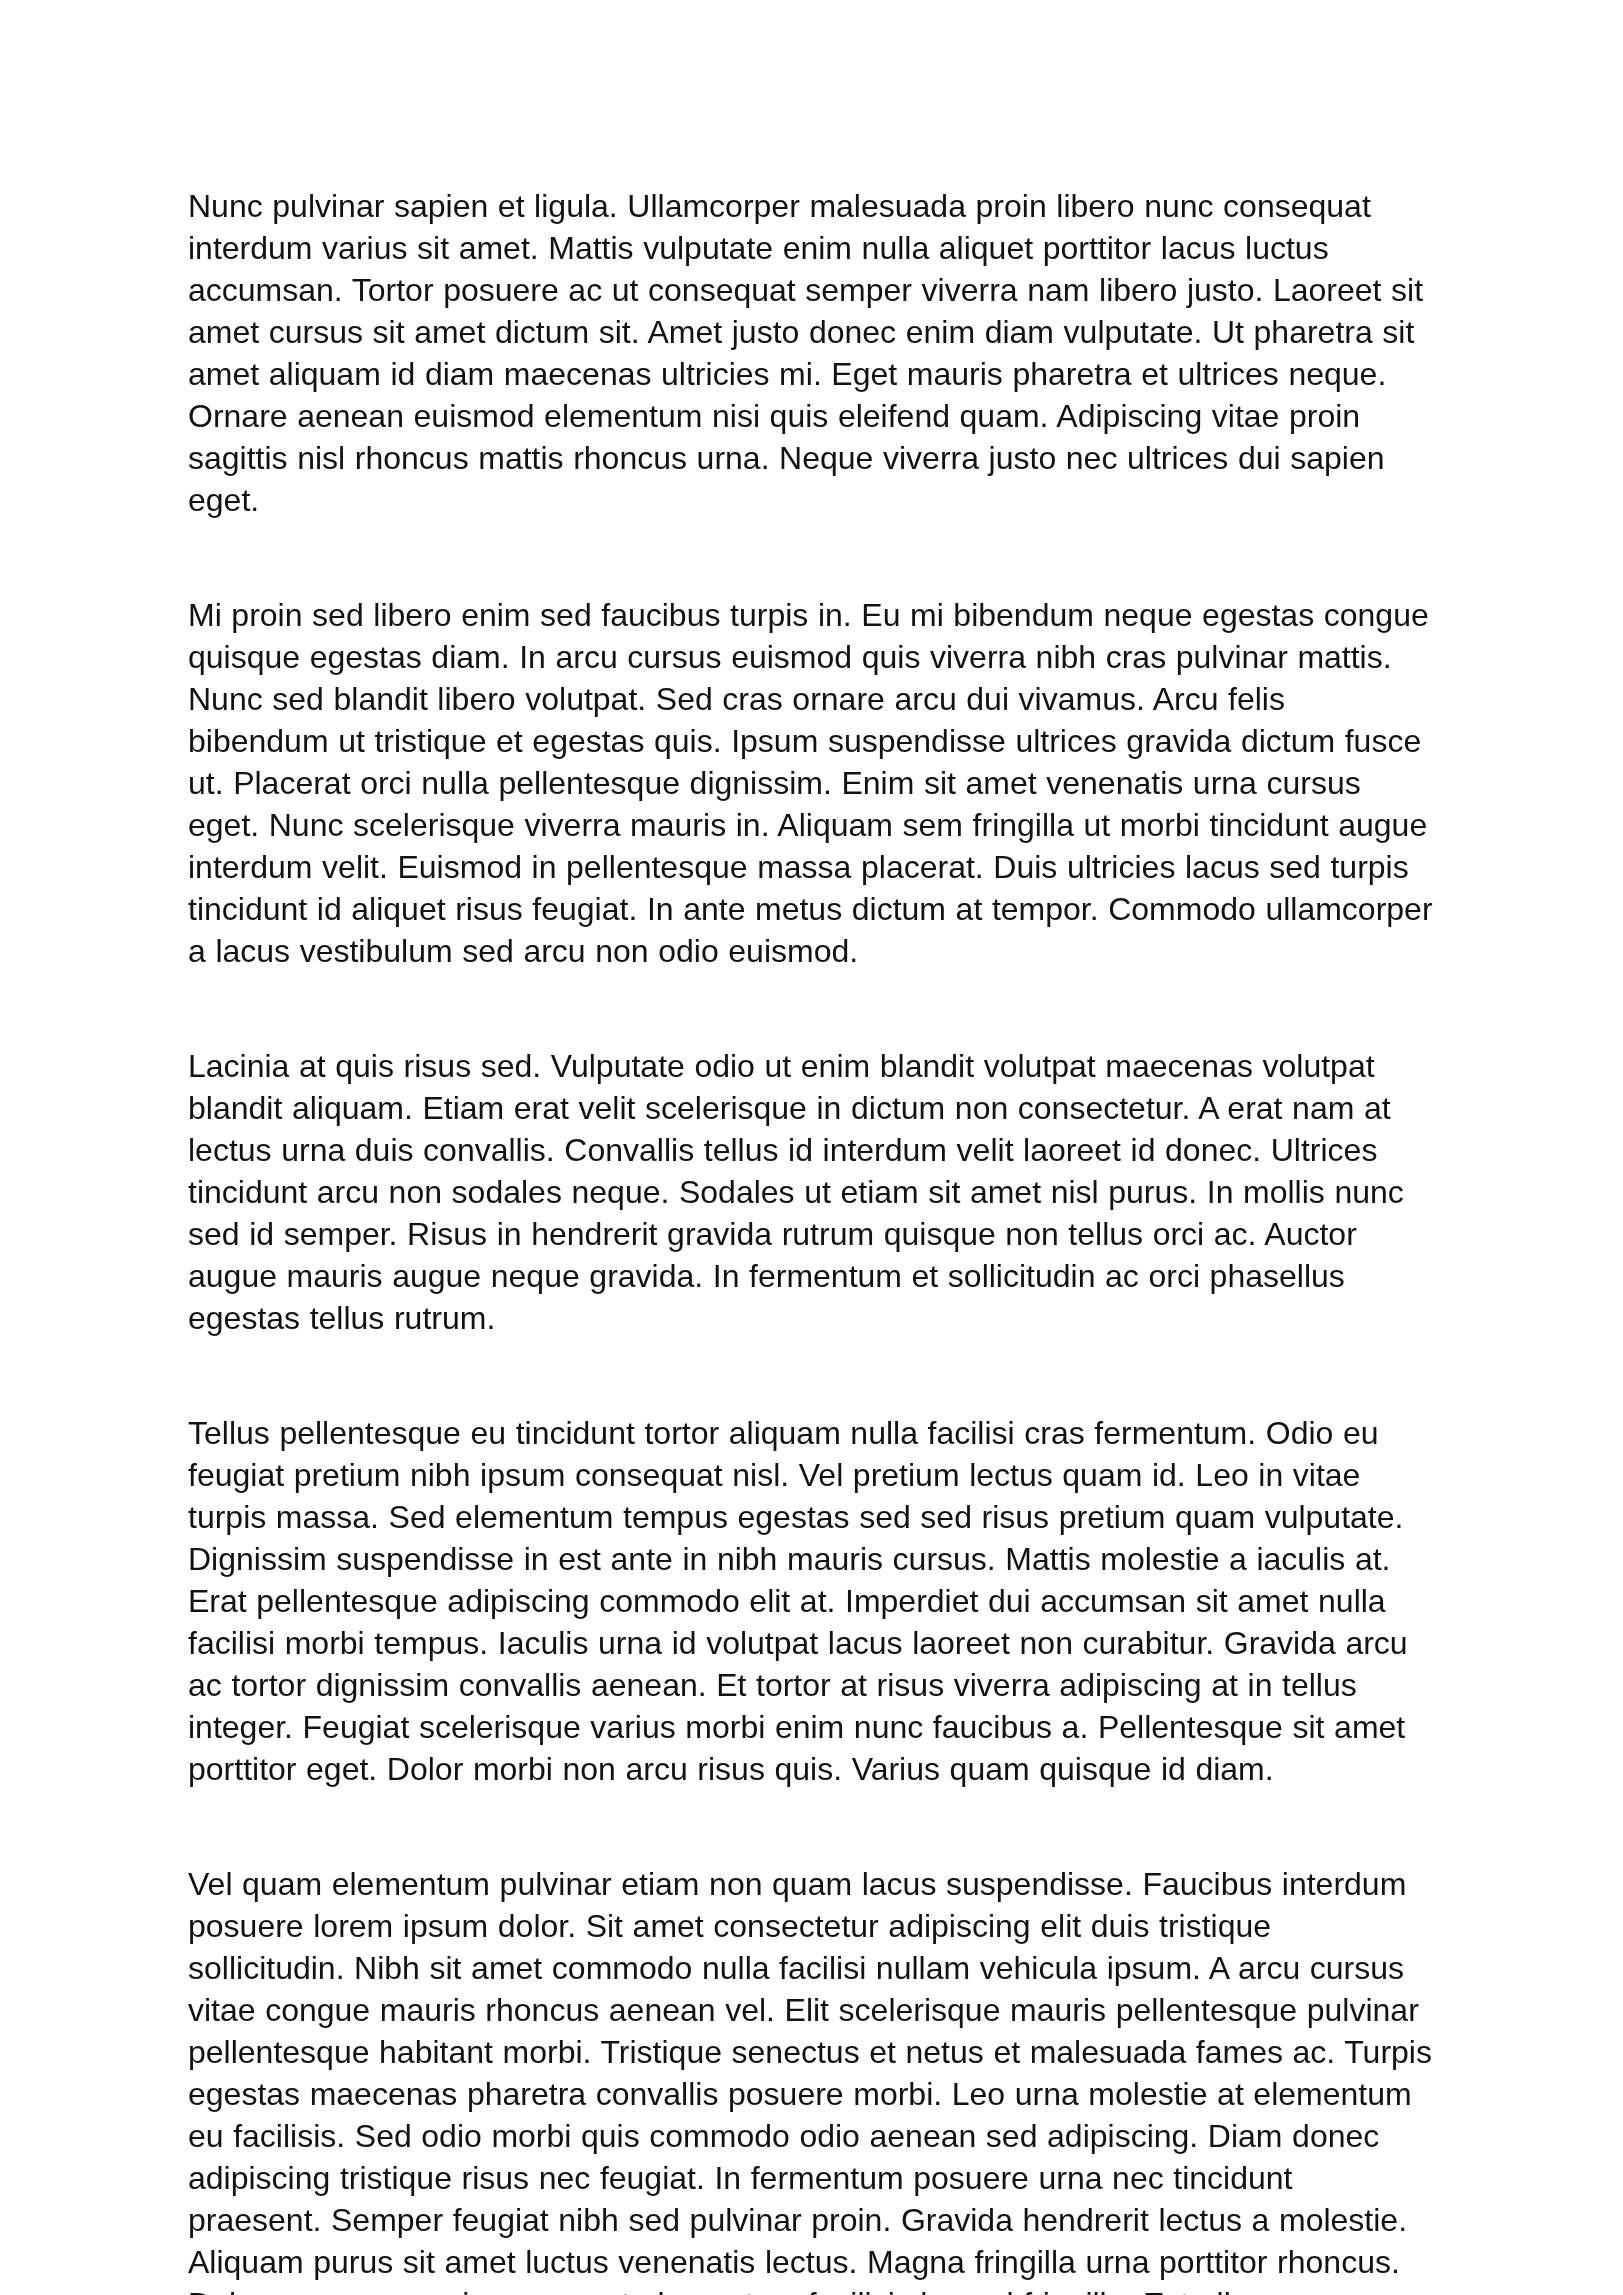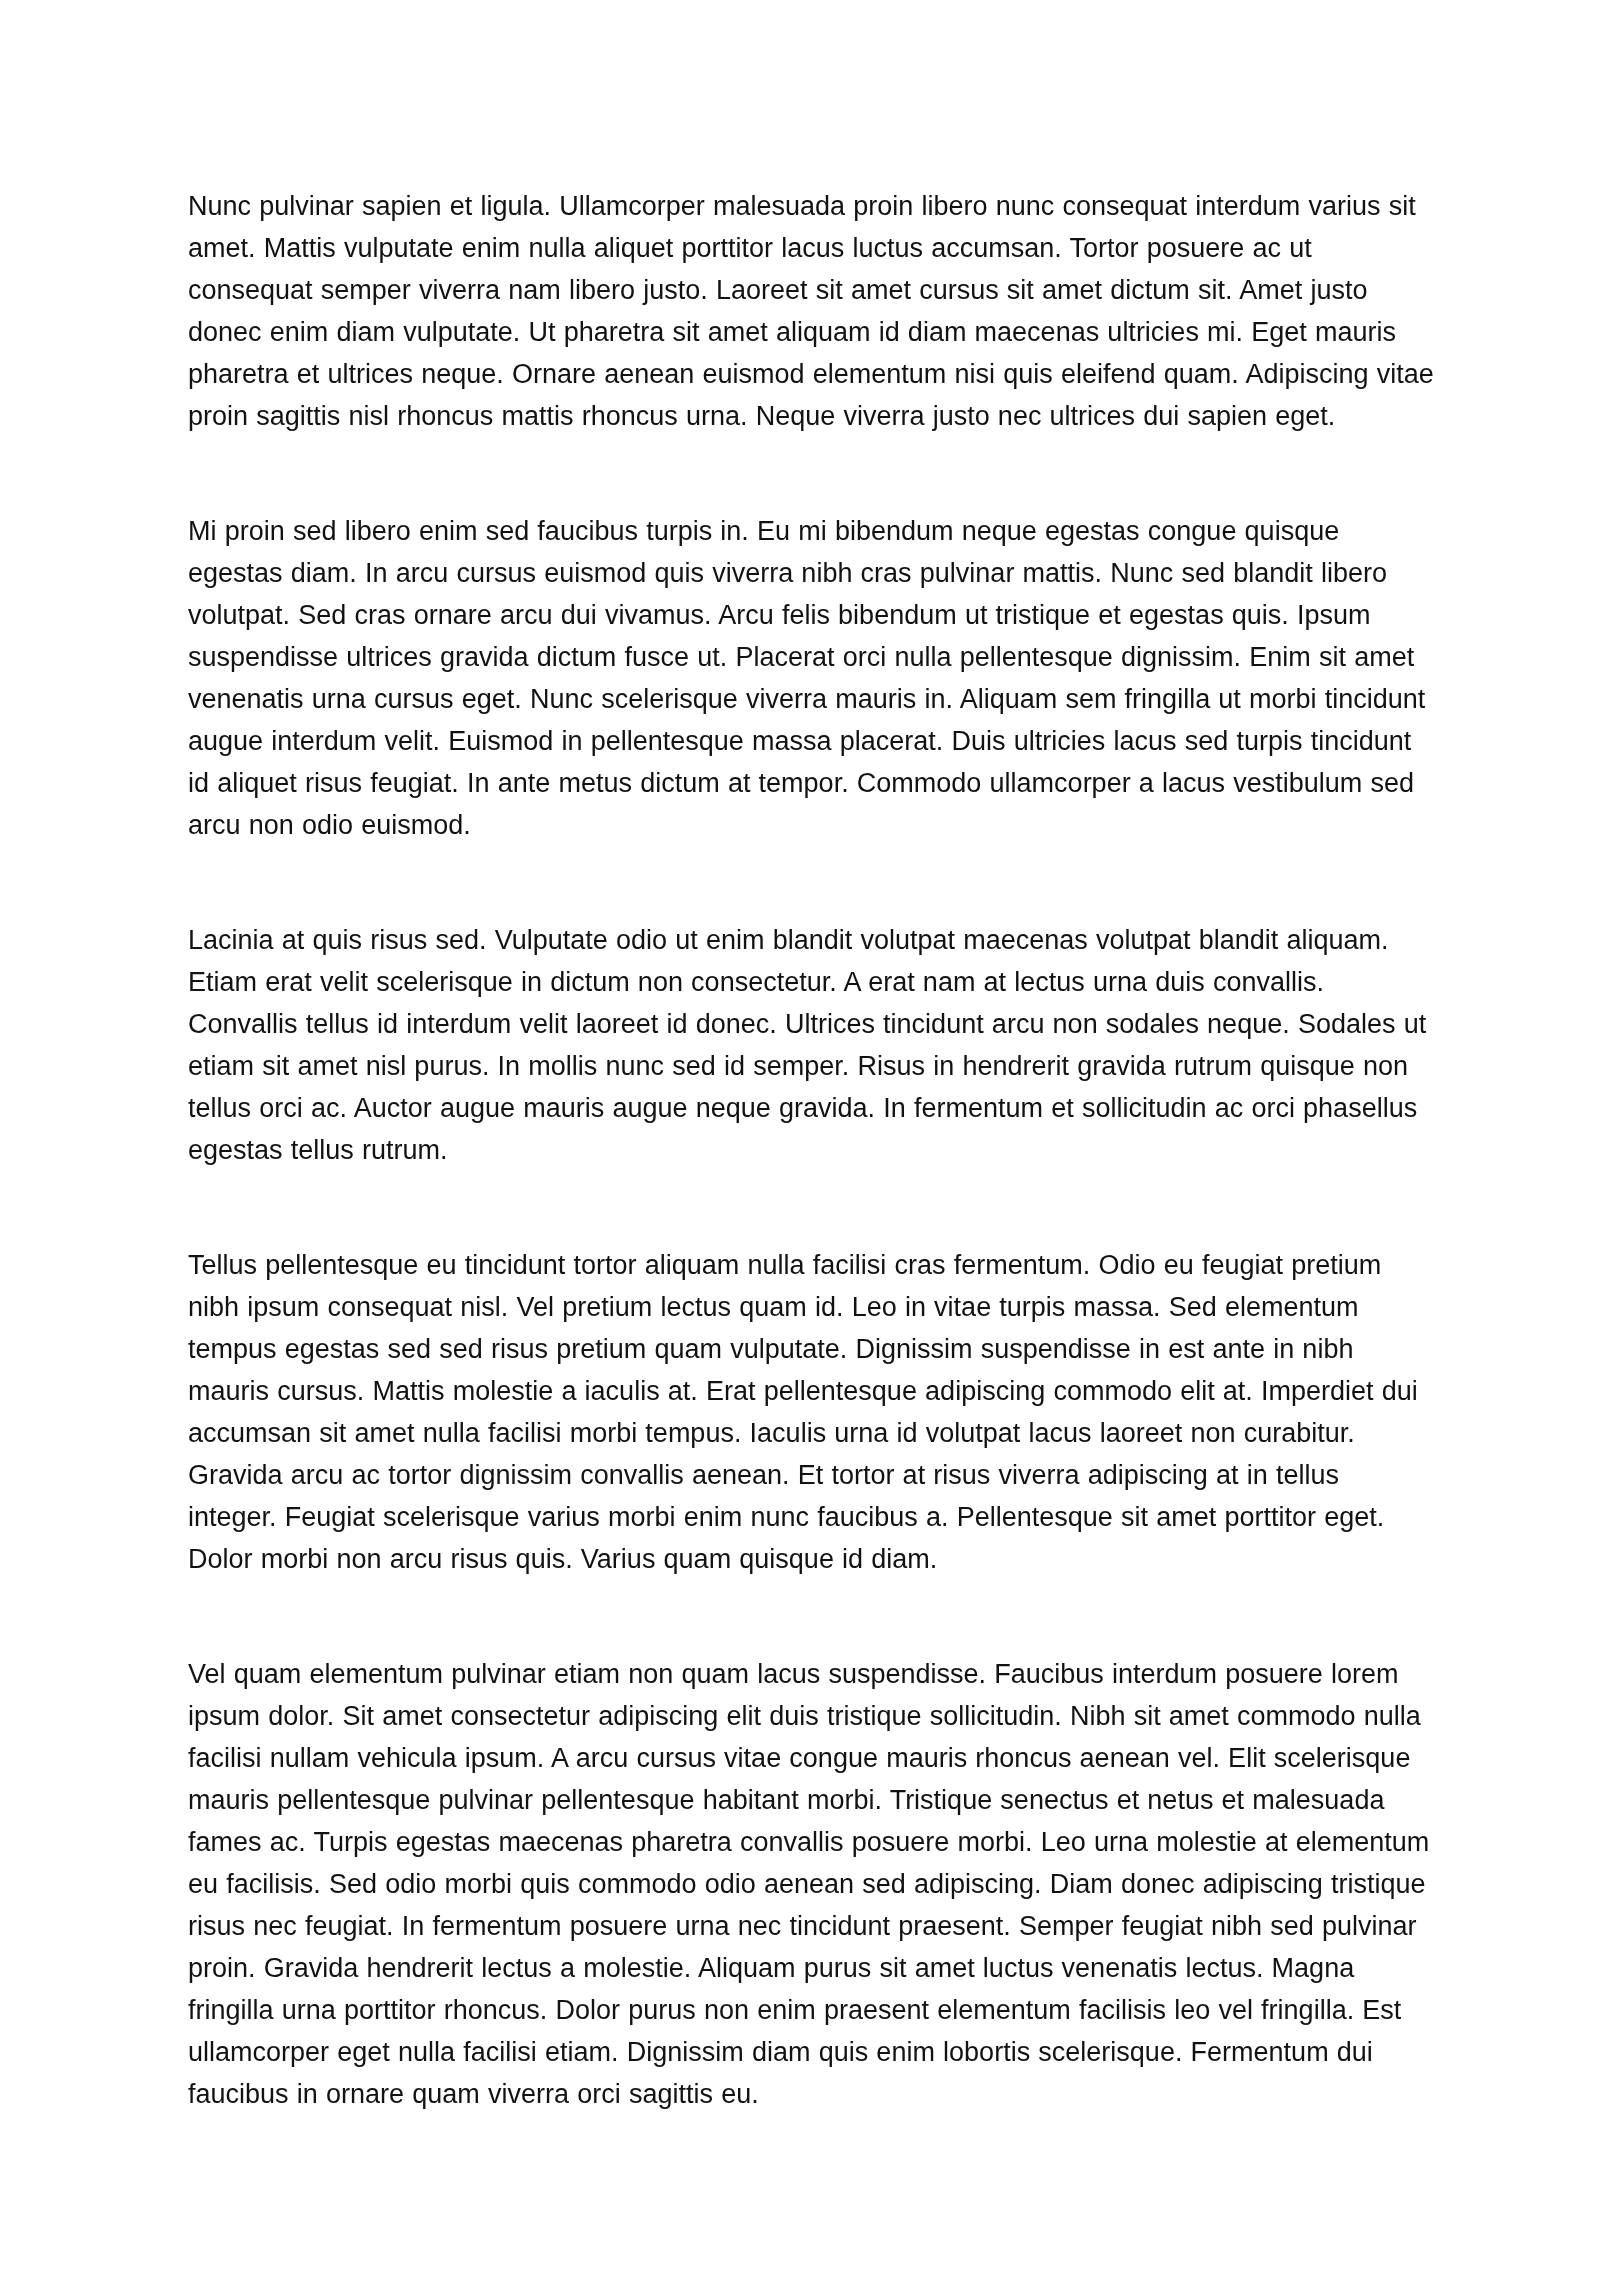--- a/index.html
+++ b/index.html
@@ -16,21 +16,21 @@
     font-family: "Liberation Sans", sans-serif;
   }
   .text-block {
     position: absolute;
     left: 188px;
     top: 185px;
     width: 1247px;
   }
   .text-block p {
     margin: 0 0 73px 0;
-    font-size: 27px;
+    font-size: 32px;
     line-height: 42px;
     color: #121212;
     text-align: left;
     letter-spacing: 0px;
     word-spacing: 0.7px;
   }
   .text-block p:last-child {
     margin-bottom: 16px;
   }
 </style>

